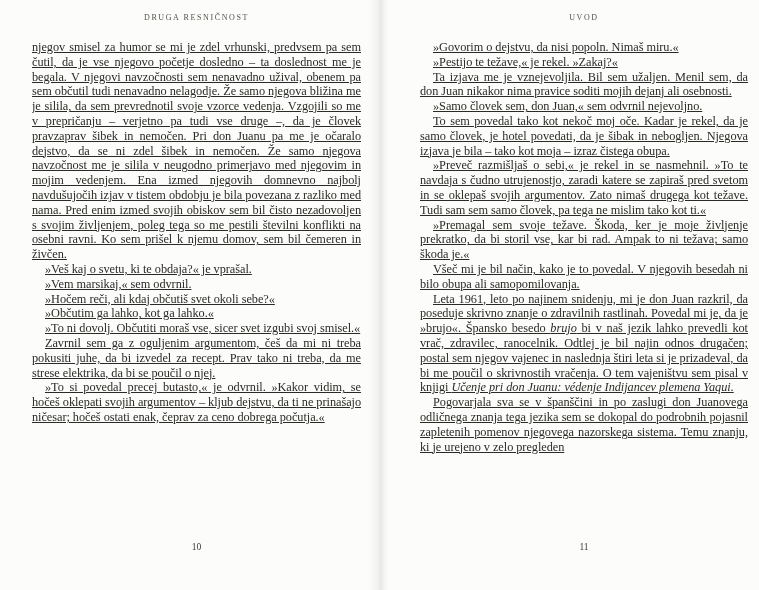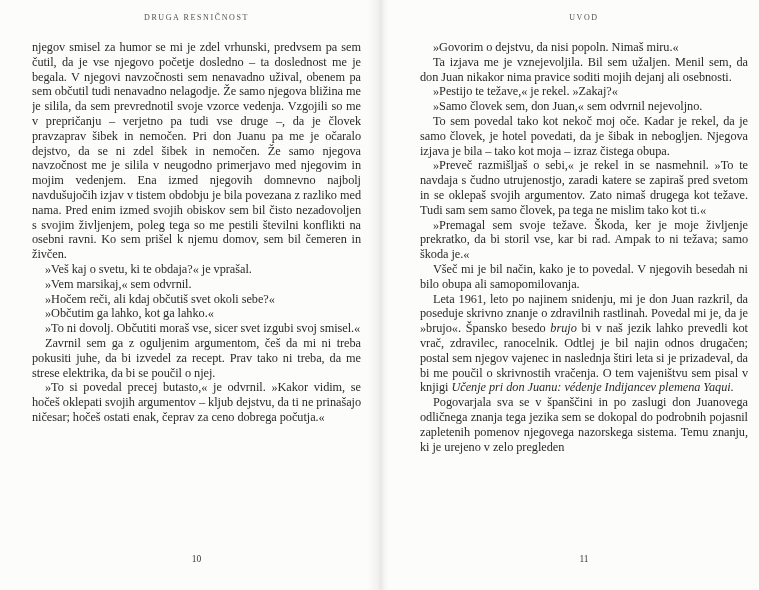--- a/index.html
+++ b/index.html
@@ -32,25 +32,25 @@
     text-transform:uppercase;
     color:#56524d;
   }
   .text-block{
     position:absolute;top:40px;left:0;right:0;height:512px;
     overflow:hidden;
     font-size:12.3px;line-height:14.8px;
     letter-spacing:-0.05px;
     color:var(--ink,#2b2a27);
   }
-  .text-block p{margin:0;text-align:justify;}
+  .text-block p{margin:0;text-align:justify;text-decoration:underline;}
   .text-block p.indent{text-indent:13px;}
   .text-block .italic{font-style:italic;}
   .page-number{
-    position:absolute;top:554px;left:0;right:0;
+    position:absolute;top:542px;left:0;right:0;
     text-align:center;
     font-size:9.5px;color:#3a3835;
   }
 </style>
 </head>
 <body style="--paper: #fcfcfa; --ink: #2b2a27;">
 
 <div class="spread">
 
   <div class="gutter"></div>
@@ -67,22 +67,22 @@
         <p class="para indent"><span>Zavrnil sem ga z oguljenim argumentom, češ da mi ni treba pokusiti juhe, da bi izvedel za recept. Prav tako ni treba, da me strese elektrika, da bi se poučil o njej.</span></p>
         <p class="para indent"><span>»To si povedal precej butasto,« je odvrnil. »Kakor vidim, se hočeš oklepati svojih argumentov – kljub dejstvu, da ti ne prinašajo ničesar; hočeš ostati enak, čeprav za ceno dobrega počutja.«</span></p>
       </div>
     <div class="page-number">10</div>
   </div>
 
   <div class="page right">
     <div class="running-header">UVOD</div>
     <div class="text-block" id="right-text">
         <p class="para indent"><span>»Govorim o dejstvu, da nisi popoln. Nimaš miru.«</span></p>
+        <p class="para indent"><span>»Pestijo te težave,« je rekel. »Zakaj?«</span></p>
         <p class="para indent"><span>Ta izjava me je vznejevoljila. Bil sem užaljen. Menil sem, da don Juan nikakor nima pravice soditi mojih dejanj ali osebnosti.</span></p>
-        <p class="para indent"><span>»Pestijo te težave,« je rekel. »Zakaj?«</span></p>
         <p class="para indent"><span>»Samo človek sem, don Juan,« sem odvrnil nejevoljno.</span></p>
         <p class="para indent"><span>To sem povedal tako kot nekoč moj oče. Kadar je rekel, da je samo človek, je hotel povedati, da je šibak in nebogljen. Njegova izjava je bila – tako kot moja – izraz čistega obupa.</span></p>
         <p class="para indent"><span>»Preveč razmišljaš o sebi,« je rekel in se nasmehnil. »To te navdaja s čudno utrujenostjo, zaradi katere se zapiraš pred svetom in se oklepaš svojih argumentov. Zato nimaš drugega kot težave. Tudi sam sem samo človek, pa tega ne mislim tako kot ti.«</span></p>
         <p class="para indent"><span>»Premagal sem svoje težave. Škoda, ker je moje življenje prekratko, da bi storil vse, kar bi rad. Ampak to ni težava; samo škoda je.«</span></p>
         <p class="para indent"><span>Všeč mi je bil način, kako je to povedal. V njegovih besedah ni bilo obupa ali samopomilovanja.</span></p>
         <p class="para indent"><span>Leta 1961, leto po najinem snidenju, mi je don Juan razkril, da poseduje skrivno znanje o zdravilnih rastlinah. Povedal mi je, da je »brujo«. Špansko besedo </span><span class="italic">brujo</span><span> bi v naš jezik lahko prevedli kot vrač, zdravilec, ranocelnik. Odtlej je bil najin odnos drugačen; postal sem njegov vajenec in naslednja štiri leta si je prizadeval, da bi me poučil o skrivnostih vračenja. O tem vajeništvu sem pisal v knjigi </span><span class="italic">Učenje pri don Juanu: védenje Indijancev plemena Yaqui.</span></p>
         <p class="para indent"><span>Pogovarjala sva se v španščini in po zaslugi don Juanovega odličnega znanja tega jezika sem se dokopal do podrobnih pojasnil zapletenih pomenov njegovega nazorskega sistema. Temu znanju, ki je urejeno v zelo pregleden</span></p>
       </div>
     <div class="page-number">11</div>
   </div>

